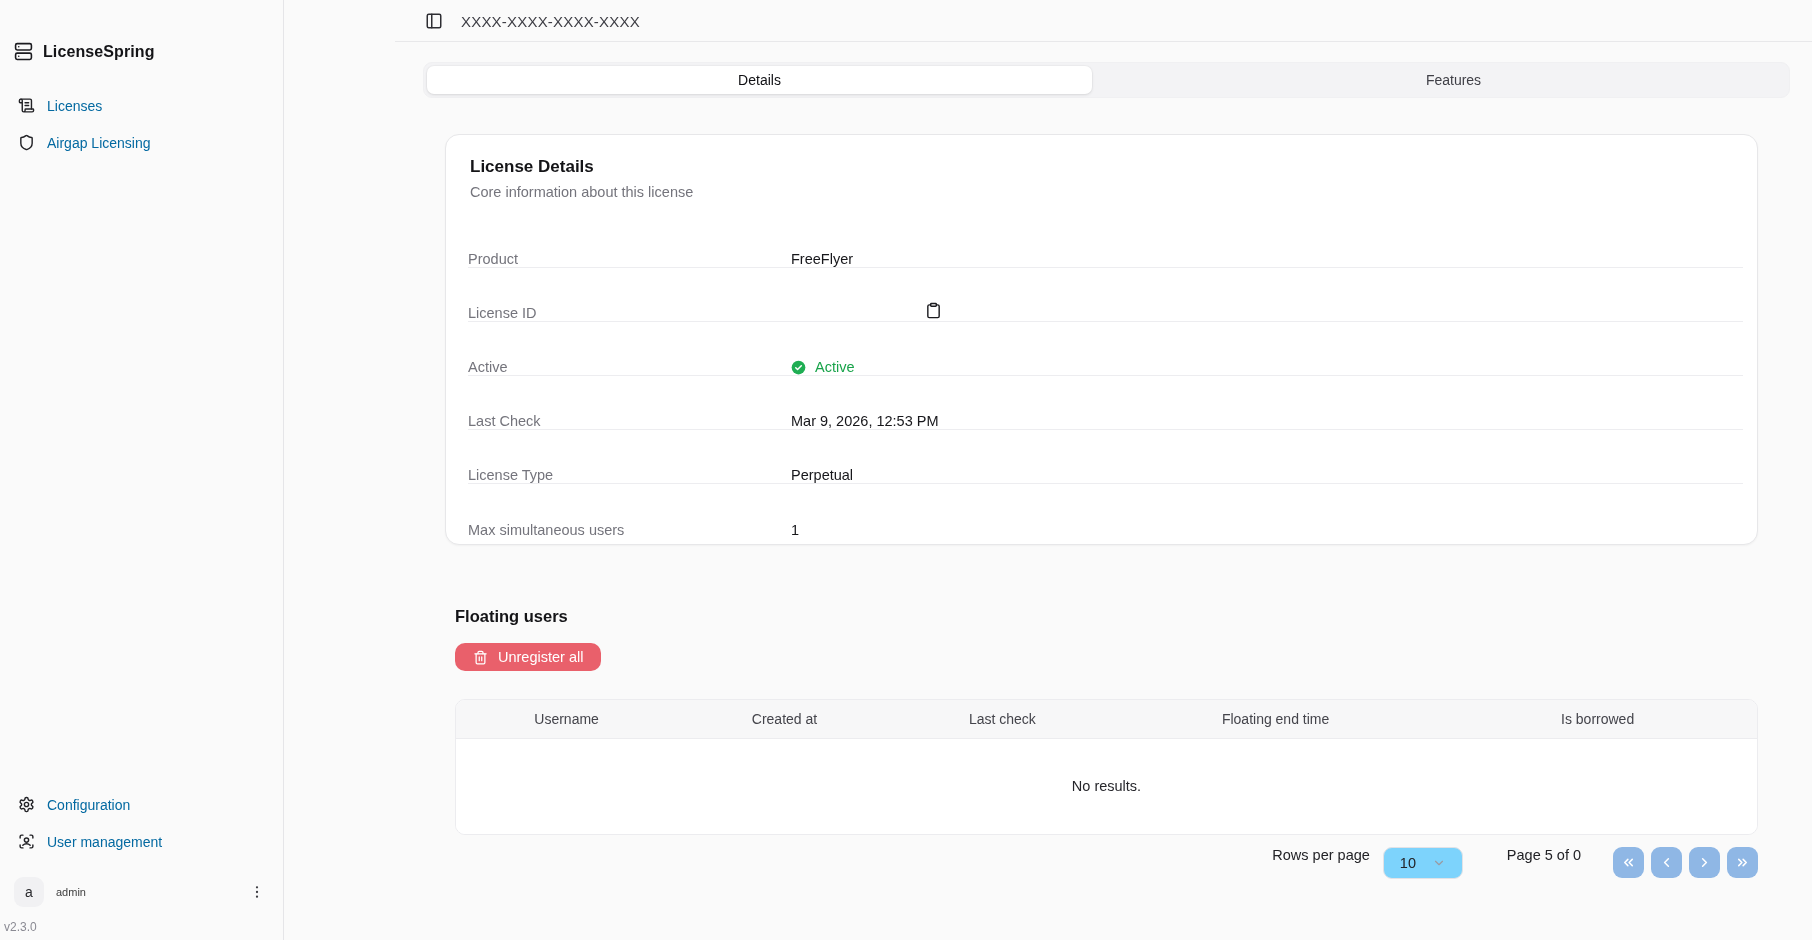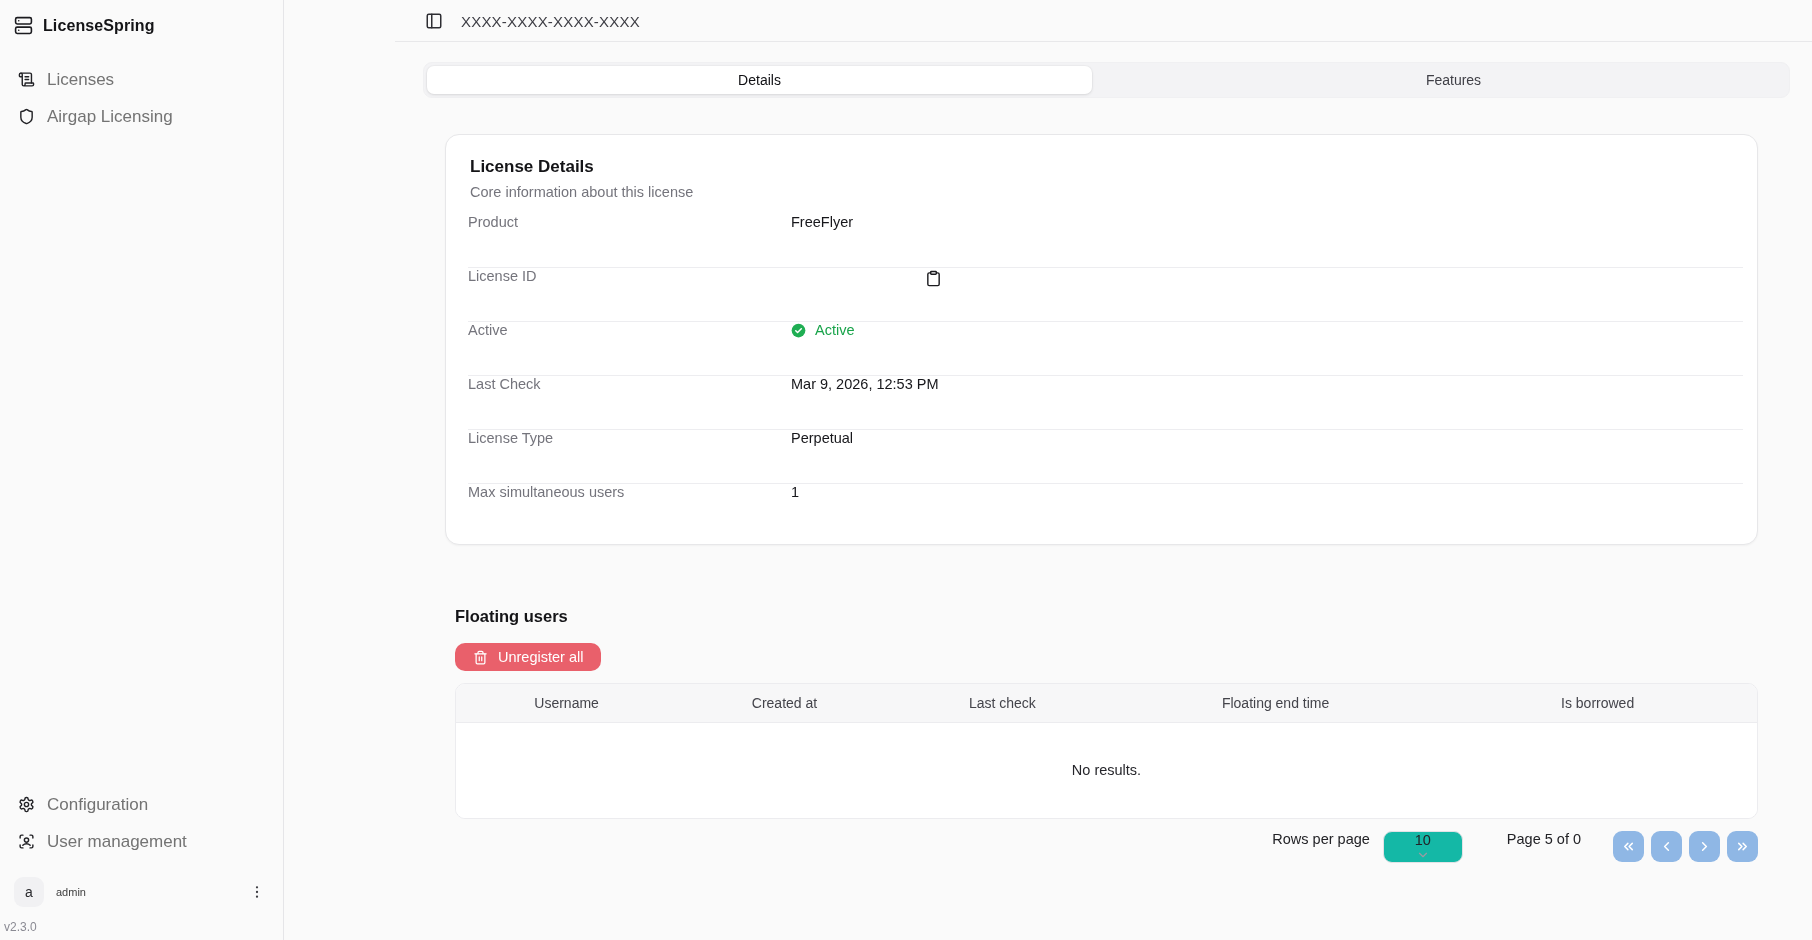--- a/index.html
+++ b/index.html
@@ -12,31 +12,31 @@
   }
 
   
   .sidebar {
     width:284px; min-width:284px; height:100%;
     border-right:1px solid #e5e5e8;
     background:#fafafa;
     display:flex; flex-direction:column;
     padding:10px 12px 6px 12px;
   }
-  .brand-row { display:flex; align-items:center; gap:10px; padding:6px 4px 6px 2px; }
+  .brand-row { display:flex; align-items:center; gap:10px; padding:6px 4px 6px 2px;margin-top:26px; }
   .brand-icon { font-size:19px; color:#1b1b1f; display:inline-flex; }
   .brand-name { font-size:16px; font-weight:700; letter-spacing:.1px; color:#141417; }
   .side-nav { margin-top:22px; display:flex; flex-direction:column; gap:4px; }
   .side-item {
     display:flex; align-items:center; gap:12px;
     height:33px; padding:0 8px 0 6px; border-radius:8px;
     cursor:pointer; background:transparent; border:none; text-align:left;
   }
   .side-icon { font-size:17px; color:#222226; display:inline-flex; }
-  .side-label { font-size:17px; color:#737373; }
+  .side-label { font-size:14px; color:#0369a1; }
   .side-spacer { flex:1; }
   .user-row {
     margin-top:14px; display:flex; align-items:center; gap:12px;
     padding:5px 4px 5px 2px; border-radius:10px; cursor:pointer;
   }
   .avatar {
     width:30px; height:30px; border-radius:9px; background:#f1f1f3;
     display:flex; align-items:center; justify-content:center;
     font-size:14px; color:#2a2a2e;
   }
@@ -76,21 +76,21 @@
   .card {
     margin:36px 32px 0 22px;
     background:#ffffff; border:1px solid #e7e7e9; border-radius:14px;
     box-shadow:0 1px 2px rgba(0,0,0,.04);
     padding:22px 14px 6px 0;
   }
   .card-title { font-size:17px; font-weight:700; color:#141417; padding-left:24px; }
   .card-subtitle { font-size:14.5px; color:#74747c; padding-left:24px; margin-top:7px; }
   .detail-rows { margin:14px 0 0 22px; }
   .detail-row {
-    display:flex; align-items:flex-start; min-height:54px;
+    display:flex; align-items:flex-end; min-height:54px;
     border-bottom:1px solid #ededf0;
   }
   .detail-row:last-child { border-bottom:none; }
   .detail-label { flex:0 0 323px; font-size:14.5px; color:#74747c; }
   .detail-value { font-size:14.5px; color:#17171b; display:flex; align-items:center; }
   .copy-btn {
     background:none; border:none; cursor:pointer; display:inline-flex;
     font-size:17px; color:#1b1b1f; margin-left:132px; padding:2px;
   }
   .status-badge { display:inline-flex; align-items:center; gap:9px; }
@@ -103,43 +103,43 @@
   .danger-btn {
     margin-top:17px;
     display:inline-flex; align-items:center; gap:10px;
     background:var(--red, #e9606b); color:#fff; border:none; cursor:pointer;
     font-size:14.5px; font-family:inherit;
     padding:0 18px; height:28px; border-radius:10px;
   }
   .danger-btn .icon { font-size:15px; display:inline-flex; }
 
   .table-wrap {
-    margin-top:12px; background:#fff;
+    margin-top:28px; background:#fff;
     border:1px solid #ececef; border-radius:10px; overflow:hidden;
   }
   table { width:100%; border-collapse:collapse; }
   thead tr { background:#f7f7f8; }
   th {
     height:38px; font-size:14px; font-weight:500; color:#44444b;
     text-align:center; border-bottom:1px solid #ececef;
   }
   th:nth-child(1){ width:17%; } th:nth-child(2){ width:16.5%; }
   th:nth-child(3){ width:17%; } th:nth-child(4){ width:25%; }
   th:nth-child(5){ width:24.5%; }
   td.empty-cell { height:96px; text-align:center; font-size:14.5px; color:#26262b; background:#fff; }
 
   .pagination {
     margin-top:12px; display:flex; align-items:flex-start; justify-content:flex-end;
   }
   .rpp-label { font-size:14.5px; color:#222226; }
   .rpp-select {
     margin-left:13px; width:80px; height:32px;
-    background:#14b8a6; border:1px solid #e2e2e6; border-radius:9px;
+    background:#7dd3fc; border:1px solid #e2e2e6; border-radius:9px;
     display:flex; align-items:center; justify-content:space-between;
-    padding:0 16px 0 16px; cursor:pointer;flex-direction:column;
+    padding:0 16px 0 16px; cursor:pointer;
   }
   .rpp-value { font-size:14.5px; color:#222226; }
   .rpp-select .icon { font-size:14px; color:#9a9aa2; display:inline-flex; }
   .page-info { margin-left:44px; font-size:14.5px; color:#222226; }
   .page-btns { margin-left:32px; display:flex; gap:7px; }
   .page-btn {
     width:31px; height:31px; border:none; border-radius:9px;
     background:var(--blue, #8fb7e5); color:#fff; cursor:pointer;
     display:flex; align-items:center; justify-content:center; font-size:15px;
   }

